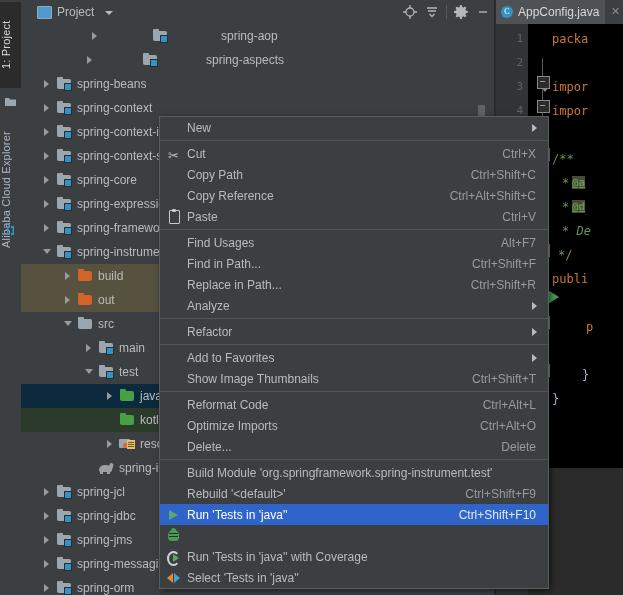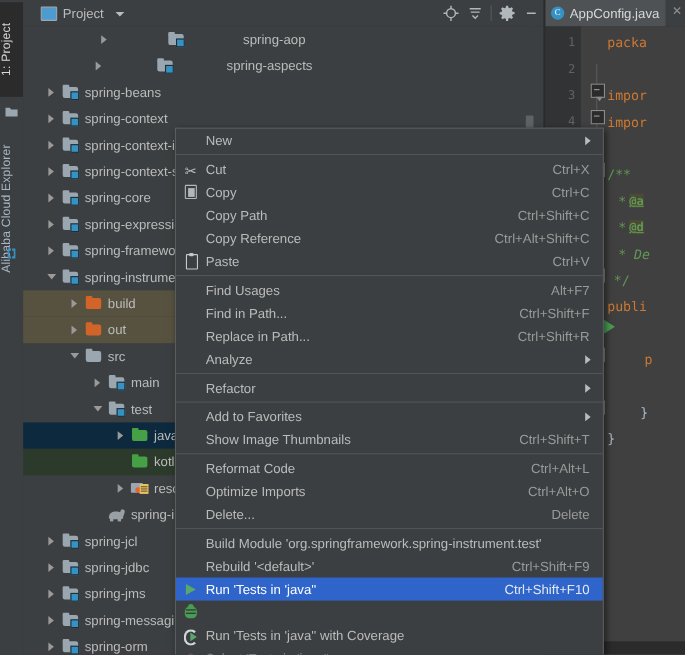--- a/index.html
+++ b/index.html
@@ -74,21 +74,21 @@
   .tabbar{position:absolute;left:0;top:0;width:127px;height:24px;background:#3c3f41;border-bottom:1px solid #323232;}
   .tabbar .tabactive{position:absolute;left:0;top:0;height:24px;padding:0 6px 0 22px;display:flex;align-items:center;background:#4e5254;color:#d8d8d8;font-size:12px;white-space:nowrap;}
   .classicon{position:absolute;left:5px;top:6px;width:12px;height:12px;border-radius:50%;background:#3592c4;color:#fff;font-size:8px;line-height:12px;text-align:center;font-family:"Liberation Serif",serif;}
   .tabclose{position:absolute;right:2px;top:6px;width:11px;height:11px;color:#8d8d8d;font-size:11px;line-height:11px;text-align:center;}
 
   .gutter{position:absolute;left:0;top:24px;width:32px;height:571px;background:#313335;}
   .lineno{position:absolute;right:5px;font-size:11px;color:#606366;font-family:"DejaVu Sans Mono",monospace;}
   .runmark{position:absolute;left:12px;width:0;height:0;border-left:11px solid #499c54;border-top:7px solid transparent;border-bottom:7px solid transparent;}
   .runmark.sm{border-left-width:7px;border-top-width:5px;border-bottom-width:5px;}
 
-  .codearea{position:absolute;left:32px;top:24px;width:95px;height:559px;background:#404040;
+  .codearea{position:absolute;left:32px;top:24px;width:95px;height:444px;background:#000000;
             font-family:"DejaVu Sans Mono",monospace;font-size:12px;overflow:hidden;}
   .cline{position:absolute;left:24px;white-space:nowrap;}
   .foldline{position:absolute;left:14px;top:34px;width:1px;height:360px;background:#5a5a5a;}
   .foldbox{position:absolute;left:9px;width:11px;height:11px;border:1px solid #8a8a8a;background:#2b2b2b;}
   .foldbox::after{content:"";position:absolute;left:2px;top:4px;width:5px;height:1px;background:#9a9a9a;}
   .foldbox.top::before{content:"";position:absolute;left:4px;top:11px;border-top:4px solid #8a8a8a;border-left:3px solid transparent;border-right:3px solid transparent;}
   .kw{color:#cc7832;}
   .cm{color:#629755;}
   .cmi{color:#629755;font-style:italic;}
   .tagb{color:#629755;font-weight:bold;text-decoration:underline;background:#4a4a35;}
@@ -459,27 +459,20 @@
       </div>
       <div class="msep"></div>
       <div class="mi">
         <span class="micon">
           <span class="g-scissors">✂</span>
         </span>
         <span class="mlabel">Cut</span>
         <span class="mshort">Ctrl+X</span>
       </div>
       <div class="mi">
-        <span class="micon">
-          <span class="g-copy"></span>
-        </span>
-        <span class="mlabel">Copy</span>
-        <span class="mshort">Ctrl+C</span>
-      </div>
-      <div class="mi">
         <span class="mlabel">Copy Path</span>
         <span class="mshort">Ctrl+Shift+C</span>
       </div>
       <div class="mi">
         <span class="mlabel">Copy Reference</span>
         <span class="mshort">Ctrl+Alt+Shift+C</span>
       </div>
       <div class="mi">
         <span class="micon">
           <span class="g-paste"></span>

